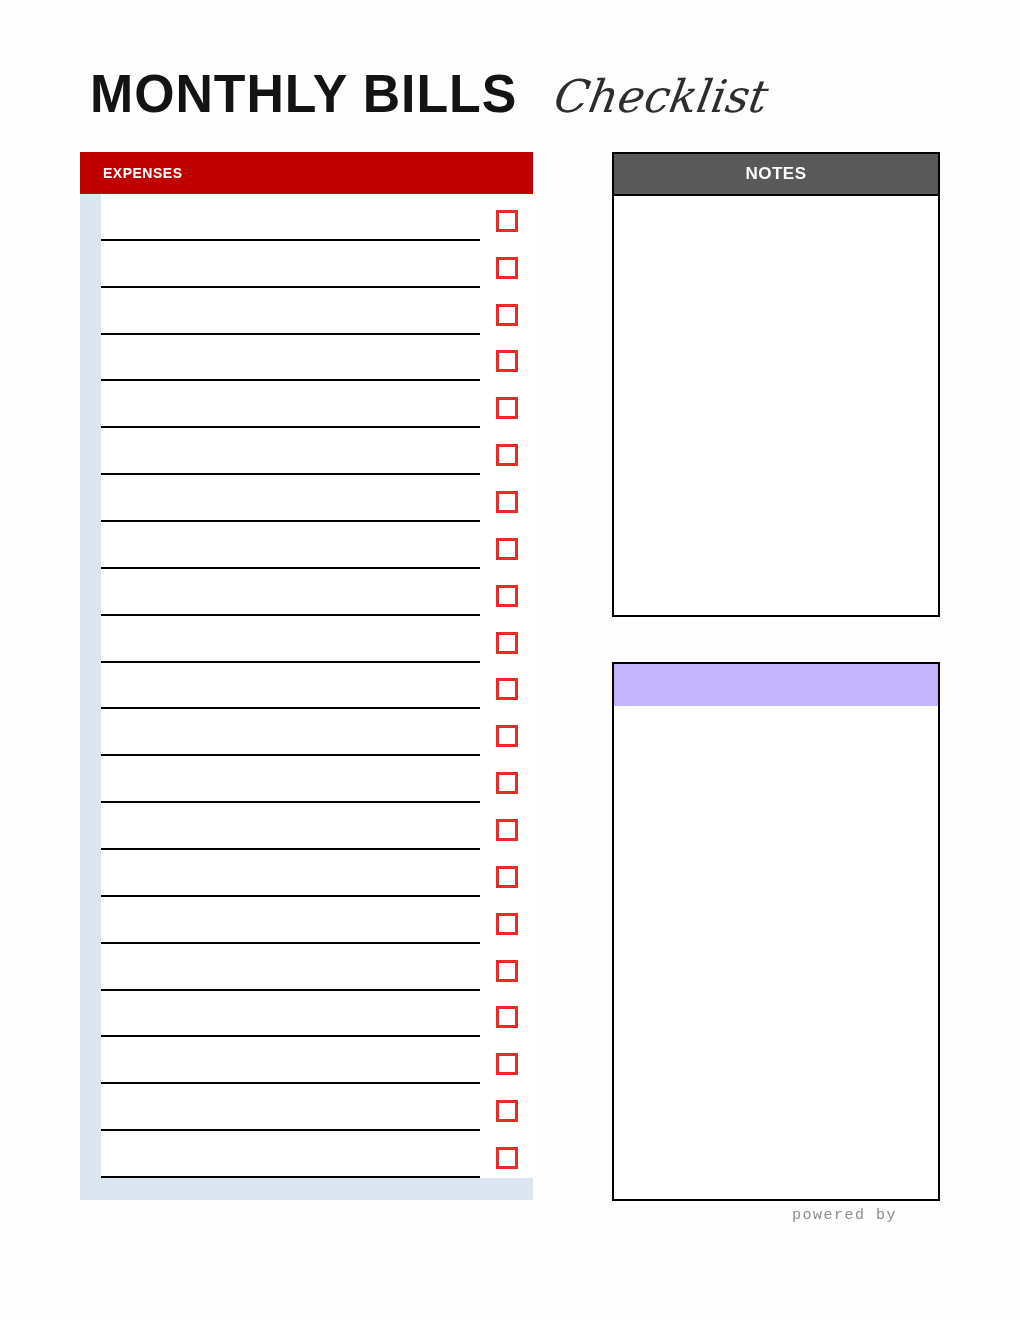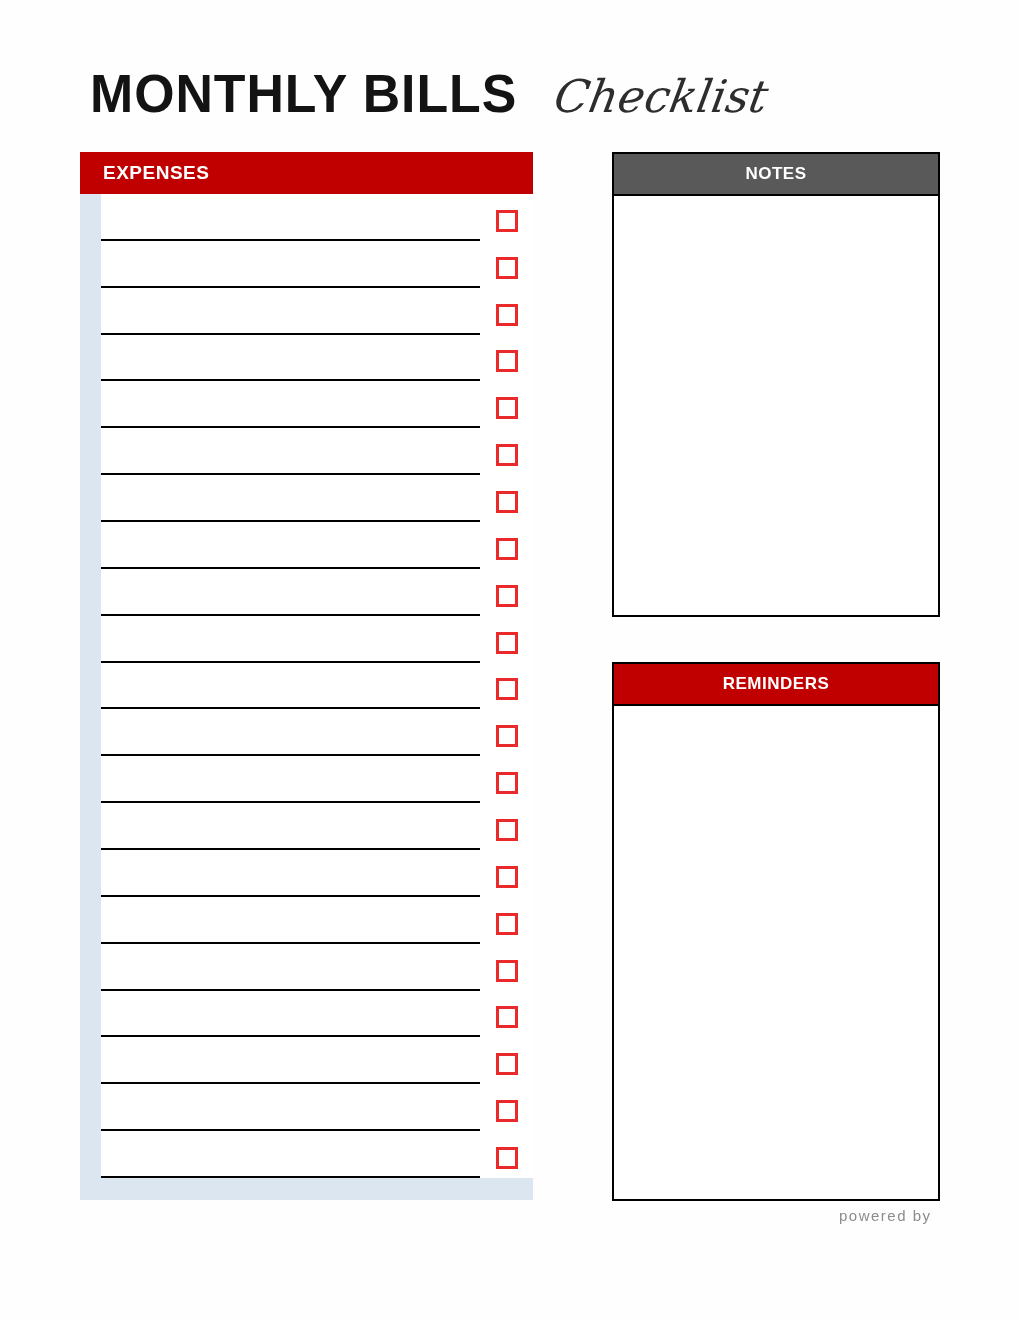--- a/index.html
+++ b/index.html
@@ -12,21 +12,21 @@
   .title-row { position:absolute; left:90px; top:64px; white-space:nowrap; line-height:58px; }
   .title-main { font-size:54px; font-weight:700; letter-spacing:1px; color:#131313;
                 display:inline-block; transform:scaleX(0.96); transform-origin:left center; }
   .title-script { font-family:"DejaVu Serif", serif; font-style:italic; font-weight:400;
                   font-size:45px; color:#2d2d2d; margin-left:16px; display:inline-block;
                   transform:skewX(-10deg); }
 
   
   .expenses-panel { position:absolute; left:80px; top:152px; width:453px; height:1048px; }
   .expenses-header { height:42px; background:var(--accent-red,#c00000); color:#ffffff;
-                     font-weight:700; font-size:19px; letter-spacing:.5px;
+                     font-weight:700; font-size:14px; letter-spacing:.5px;
                      display:flex; align-items:center; padding-left:23px; }
   .expenses-body { position:absolute; top:42px; left:0; right:0; bottom:0;
                    background:var(--panel-blue,#dce6f1); }
   .expenses-white { position:absolute; left:21px; right:0; top:0; height:984px;
                     background:#ffffff; display:flex; flex-direction:column; }
   .expense-row { flex:1 1 0; position:relative; }
   .expense-line { position:absolute; left:0; bottom:0; width:379px; height:0;
                   border-bottom:2px solid var(--line-black,#000); }
   .expense-checkbox { position:absolute; right:15px; bottom:9px; width:22px; height:22px;
                       border:3px solid var(--checkbox-red,#ea2a2a); background:#ffffff; }
@@ -37,21 +37,21 @@
   .notes-panel { top:152px; height:465px; }
   .reminders-panel { top:662px; height:539px; }
   .side-header { height:42px; display:flex; align-items:center; justify-content:center;
                  color:#ffffff; font-weight:700; font-size:17px; letter-spacing:.5px;
                  border-bottom:2px solid #000; }
   .notes-header { background:var(--notes-gray,#595959); }
   .reminders-header { background:var(--accent-red,#c00000); }
   .side-body { position:absolute; top:42px; left:0; right:0; bottom:0; background:#ffffff; }
 
   
-  .footer { position:absolute; left:834px; top:1207px; }
+  .footer { position:absolute; left:787px; top:1207px;font-family:Liberation Mono, monospace; }
   .powered-by { font-size:15px; color:#8c8c8c; letter-spacing:1.5px; padding-left:5px; }
   .brand { font-size:30px; line-height:34px; margin-top:1px; letter-spacing:0; }
   .brand-general { color:#3d3d3d; }
   .brand-blue { color:var(--brand-blue,#2e9ad9); }
 </style>
 </head>
 <body>
 
 <div class="page">
 
@@ -171,21 +171,20 @@
   </div>
     </div>
   </section>
 
   <section class="side-panel notes-panel">
     <div class="side-header notes-header">NOTES</div>
     <div class="side-body"></div>
   </section>
 
   <section class="side-panel reminders-panel">
-    <div class="side-header reminders-header">REMINDERS</div>
     <div class="side-body"></div>
   </section>
 
   <footer class="footer">
     <div class="powered-by">powered by</div>
   </footer>
 
 </div>
 
 </body></html>

